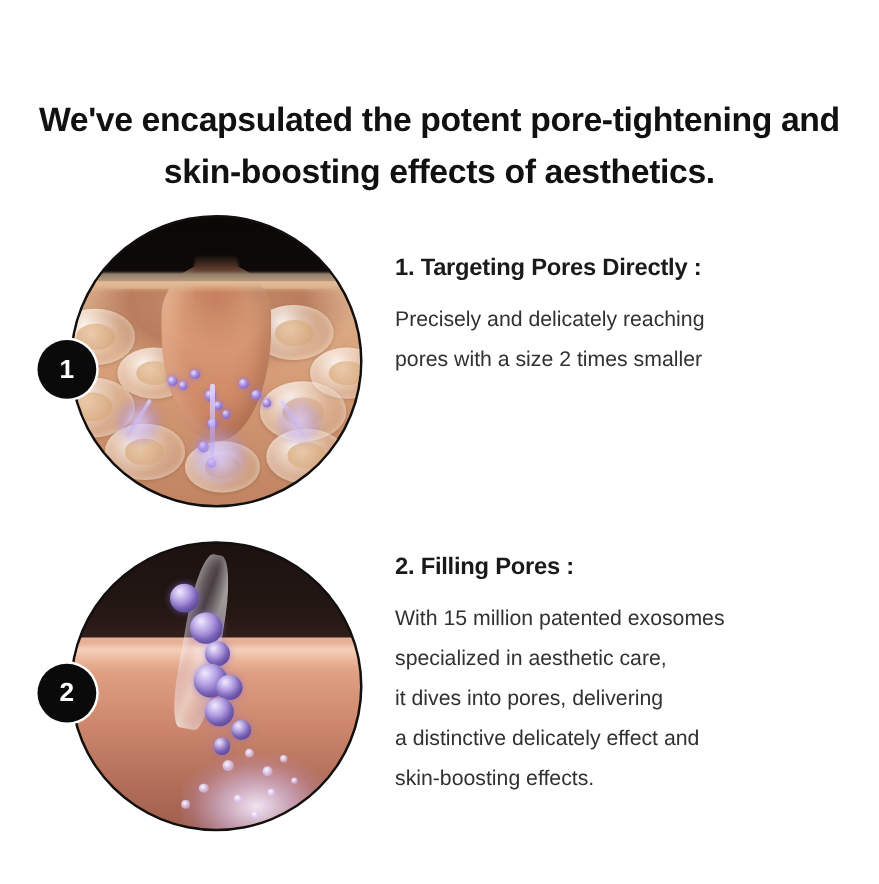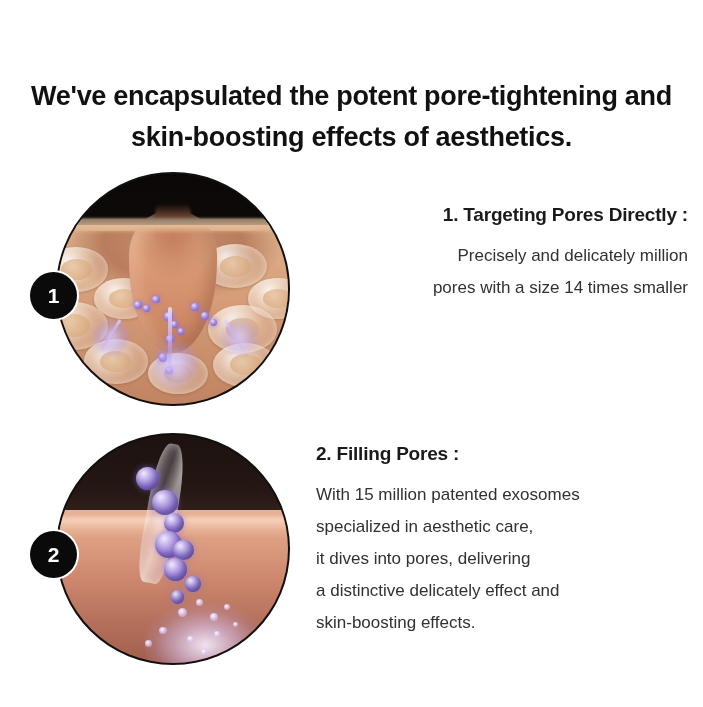--- a/index.html
+++ b/index.html
@@ -260,21 +260,21 @@
   }
   #row-2 .badge { top: 98px; }
 
   
   .text-col {
     position: absolute;
     left: 316px;
     top: 0;
     width: 372px;
   }
-  #row-1 .text-col { top: 32px; text-align: right; }
+  #row-1 .text-col { top: 32px; }
   #row-2 .text-col { top: 10px; }
 
   .item-heading {
     color: #1a1a1a;
     font-size: 19px;
     font-weight: bold;
     letter-spacing: -0.2px;
     margin: 0 0 14px 0;
   }
   .item-body {
@@ -343,22 +343,22 @@
         </div>
         <div class="s1-top-dark"></div>
       </div>
     </div>
     <div class="badge">1</div>
   </div>
 
   <div class="text-col">
     <p class="item-heading">1. Targeting Pores Directly :</p>
     <p class="item-body">
-      <span>Precisely and delicately million</span>
-      <span>pores with a size 14 times smaller</span>
+      <span>Precisely and delicately reaching</span>
+      <span>pores with a size 2 times smaller</span>
     </p>
   </div>
 </div>
 
 <div class="row" id="row-2">
 
   <div class="media-wrap">
     <div class="circle">
       <div class="scene2">
         <div class="s2-dark"></div>

